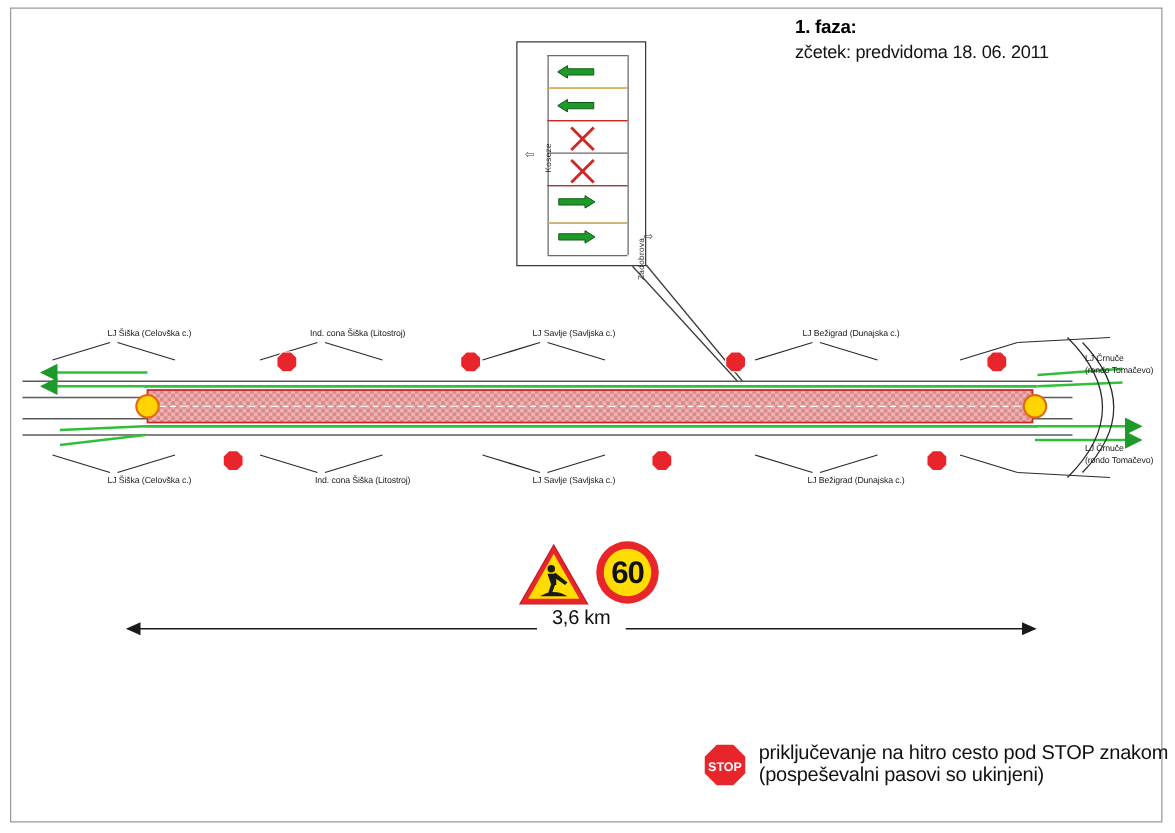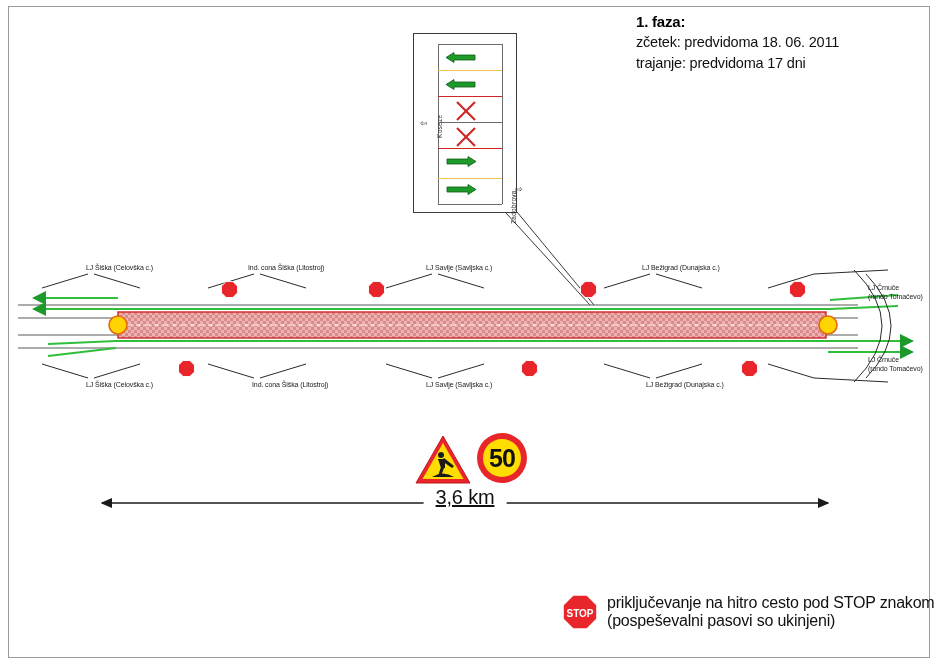--- a/index.html
+++ b/index.html
@@ -179,26 +179,25 @@
     left: 100px;
     top: 486px;
     width: 730px;
     height: 34px;
   }
   #dim-text {
     position: absolute;
     left: 50%;
     top: 0;
     transform: translateX(-50%);
-    font-size: 20px;
+    font-size: 16px;
     color: #111;
     background: #fff;
     padding: 0 12px;
     letter-spacing: -0.2px;
-    text-decoration: underline;
   }
 
   
   #legend {
     position: absolute;
     left: 562px;
     top: 594px;
     display: flex;
     align-items: center;
     gap: 9px;
@@ -213,21 +212,20 @@
 </style>
 </head>
 <body>
 
 <div id="page">
   <div id="frame"></div>
 
   <div id="header-block">
     <div class="phase-title">1. faza:</div>
     <div class="phase-line">zčetek: predvidoma 18. 06. 2011</div>
-    <div class="phase-line">trajanje: predvidoma 17 dni</div>
   </div>
 
   <div id="inset-box">
     <div class="inset-rail" id="inset-rail-left"></div>
     <div class="inset-rail" id="inset-rail-right"></div>
 
     <div class="inset-rung" style="top:10px"></div>
     <div class="inset-rung" style="top:36px"></div>
     <div class="inset-rung" style="top:62px"></div>
     <div class="inset-rung" style="top:88px"></div>
@@ -390,21 +388,21 @@
         <path d="M27,33 L24,42 L27,42 L30,34 Z"></path>
         <path d="M30,24 L40,32 L38,34 L28,27 Z"></path>
       </g>
       <path d="M18,43 Q29,36 40,43 Z" fill="#1a1a1a"></path>
     </svg>
 
     <svg style="position:absolute; left:62px; top:0; width:52px; height:52px" viewBox="0 0 52 52">
       <circle cx="26" cy="26" r="25" fill="#e8252a"></circle>
       <circle cx="26" cy="26" r="19" fill="#ffdd00"></circle>
     </svg>
-    <div style="position:absolute; left:62px; top:0; width:52px; height:52px; display:flex; align-items:center; justify-content:center; font-size:25px; font-weight:bold; color:#111; letter-spacing:-1px;">50</div>
+    <div style="position:absolute; left:62px; top:0; width:52px; height:52px; display:flex; align-items:center; justify-content:center; font-size:25px; font-weight:bold; color:#111; letter-spacing:-1px;">60</div>
   </div>
 
   <div id="dimension">
     <svg style="position:absolute; left:0; top:10px; width:730px; height:14px" viewBox="0 0 730 14">
       <defs>
         <marker id="dimL" markerWidth="9" markerHeight="8" refX="1" refY="4" orient="auto">
           <polygon points="9,0 0,4 9,8" fill="#1a1a1a"></polygon>
         </marker>
         <marker id="dimR" markerWidth="9" markerHeight="8" refX="8" refY="4" orient="auto">
           <polygon points="0,0 9,4 0,8" fill="#1a1a1a"></polygon>

